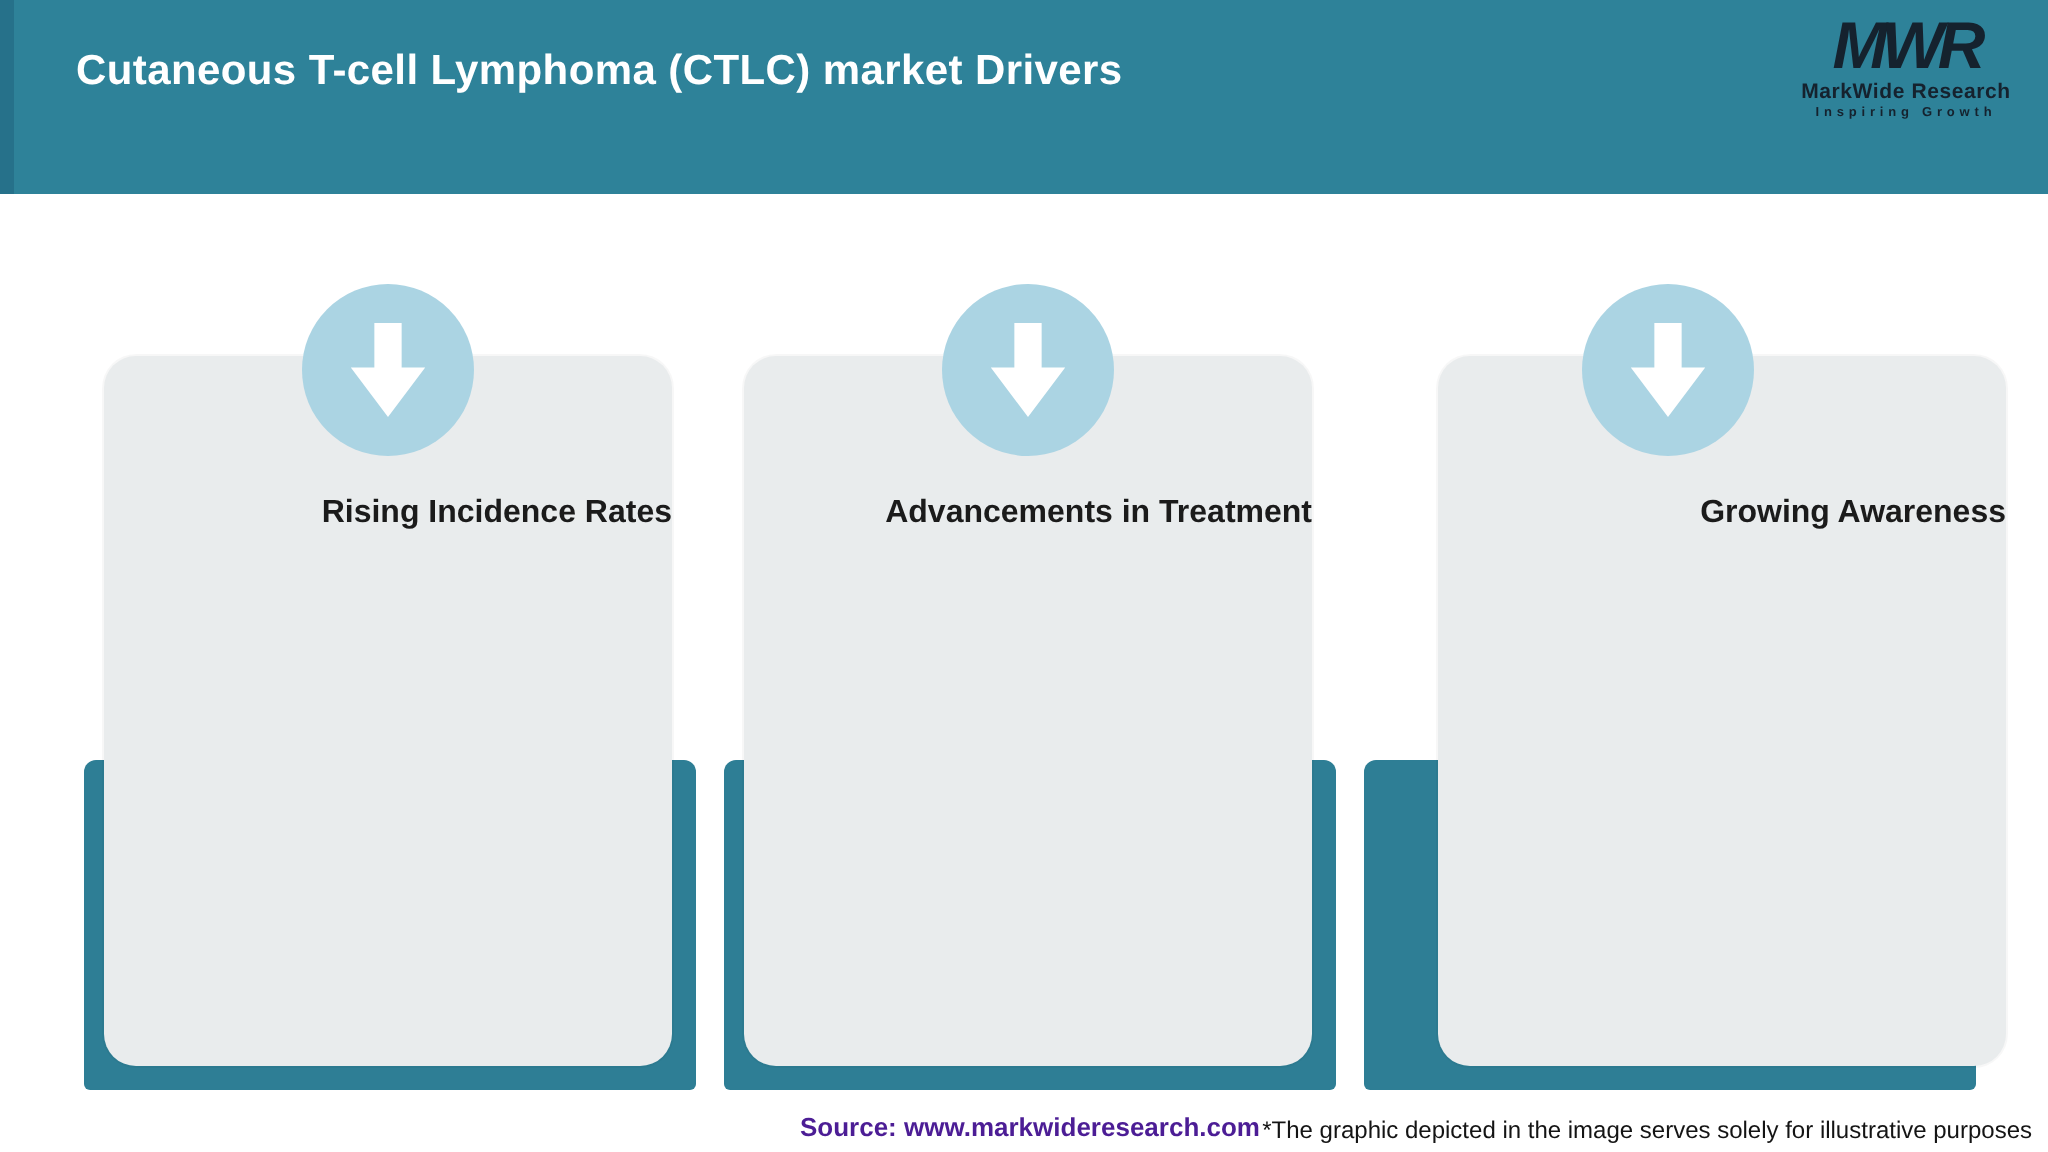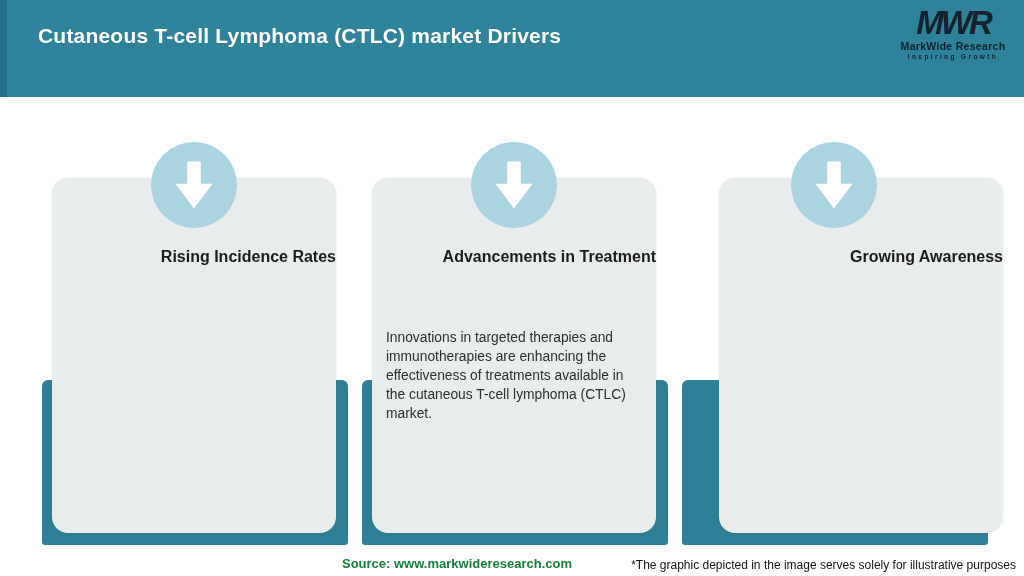--- a/index.html
+++ b/index.html
@@ -81,22 +81,22 @@
     display:flex; align-items:center; justify-content:center;
   }
   .circle-1 { left:151px; }
   .circle-2 { left:471px; }
   .circle-3 { left:791px; }
   .circle svg { width:62px; height:64px; display:block; }
 
   
   .source-note {
     position:absolute; left:342px; top:556px; width:346px;
-    text-align:left;
-    font-size:13px; font-weight:bold; color:#15803d;
+    text-align:center;
+    font-size:13px; font-weight:bold; color:#4c1d95;
   }
   .disclaimer {
     position:absolute; right:8px; top:558px;
     font-size:12px; color:#141414;
   }
 </style>
 </head>
 <body>
 
 <div class="header">
@@ -111,21 +111,20 @@
 
 <div class="frame frame-1"></div>
 <div class="frame frame-2"></div>
 <div class="frame frame-3"></div>
 
 <div class="card card-1">
   <div class="card-title">Rising Incidence Rates</div>
 </div>
 <div class="card card-2">
   <div class="card-title">Advancements in Treatment</div>
-  <div class="card-body">Innovations in targeted therapies and immunotherapies are enhancing the effectiveness of treatments available in the cutaneous T-cell lymphoma (CTLC) market.</div>
 </div>
 <div class="card card-3">
   <div class="card-title">Growing Awareness</div>
 </div>
 
 <div class="circle circle-1">
   <svg viewBox="0 0 100 100" aria-hidden="true">
     <path d="M39 12 h22 v36 h19 L50 88 L20 48 h19 z" fill="#ffffff"></path>
   </svg>
 </div>

